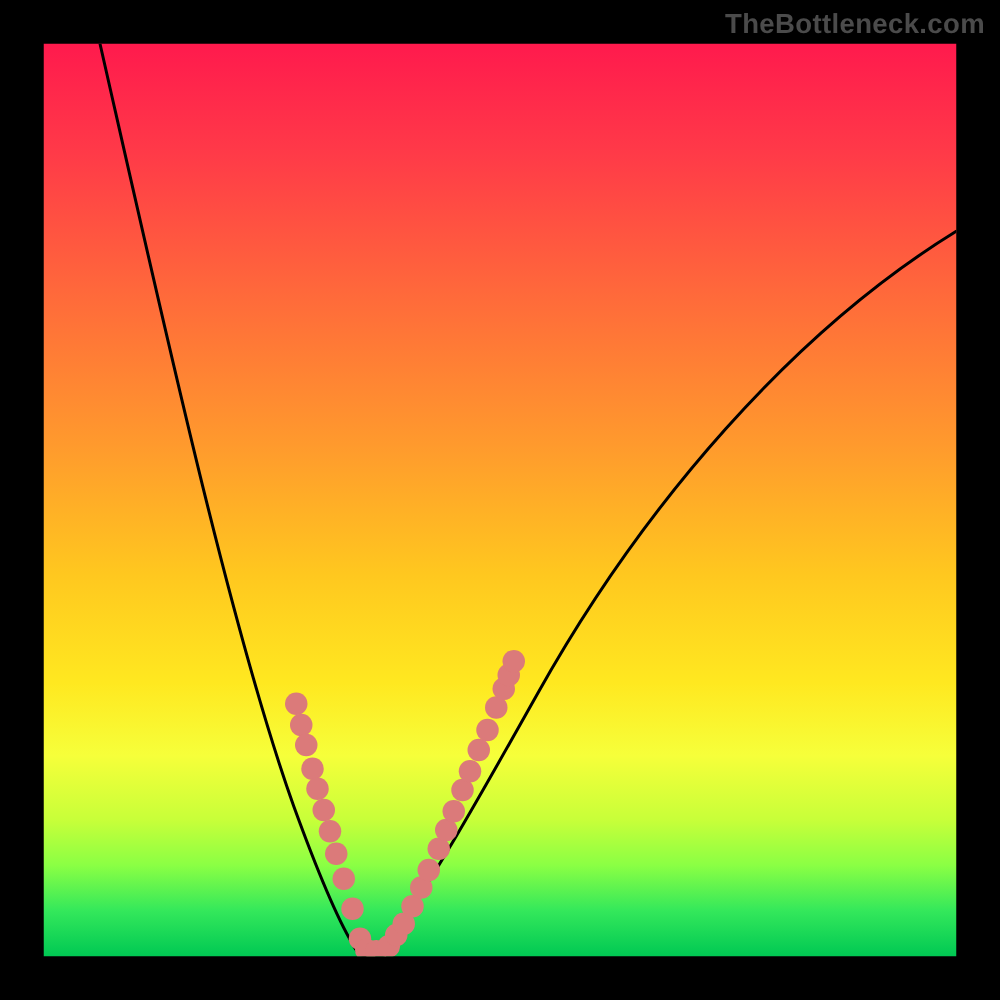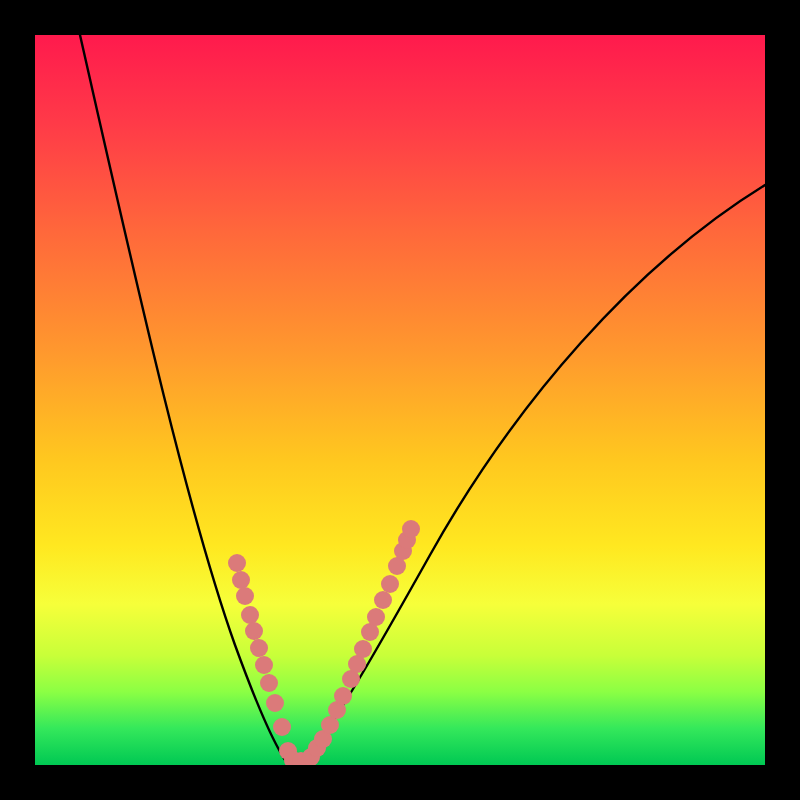--- a/index.html
+++ b/index.html
@@ -63,20 +63,21 @@
     width: 730px;
     height: 730px;
     pointer-events: none;
   }
 </style>
 </head>
 <body>
 
 <div class="frame">
 
+  <div class="branding">TheBottleneck.com</div>
 
   <div class="plot-area">
 
     <svg class="curve" viewBox="0 0 730 730" preserveAspectRatio="none">
       <path fill="none" stroke="#000000" stroke-width="2.4" stroke-linecap="round" d="M 45 0 C 95 220, 150 470, 200 610 C 220 665, 235 700, 247 720 C 250 726, 253 729, 256 730"></path>
       <path fill="none" stroke="#000000" stroke-width="2.4" stroke-linecap="round" d="M 256 730 C 262 729, 268 725, 276 716 C 300 688, 340 618, 395 520 C 480 368, 600 230, 730 150"></path>
     </svg>
 
     <svg class="dots" viewBox="0 0 730 730" preserveAspectRatio="none">
       <g id="dots-group">

